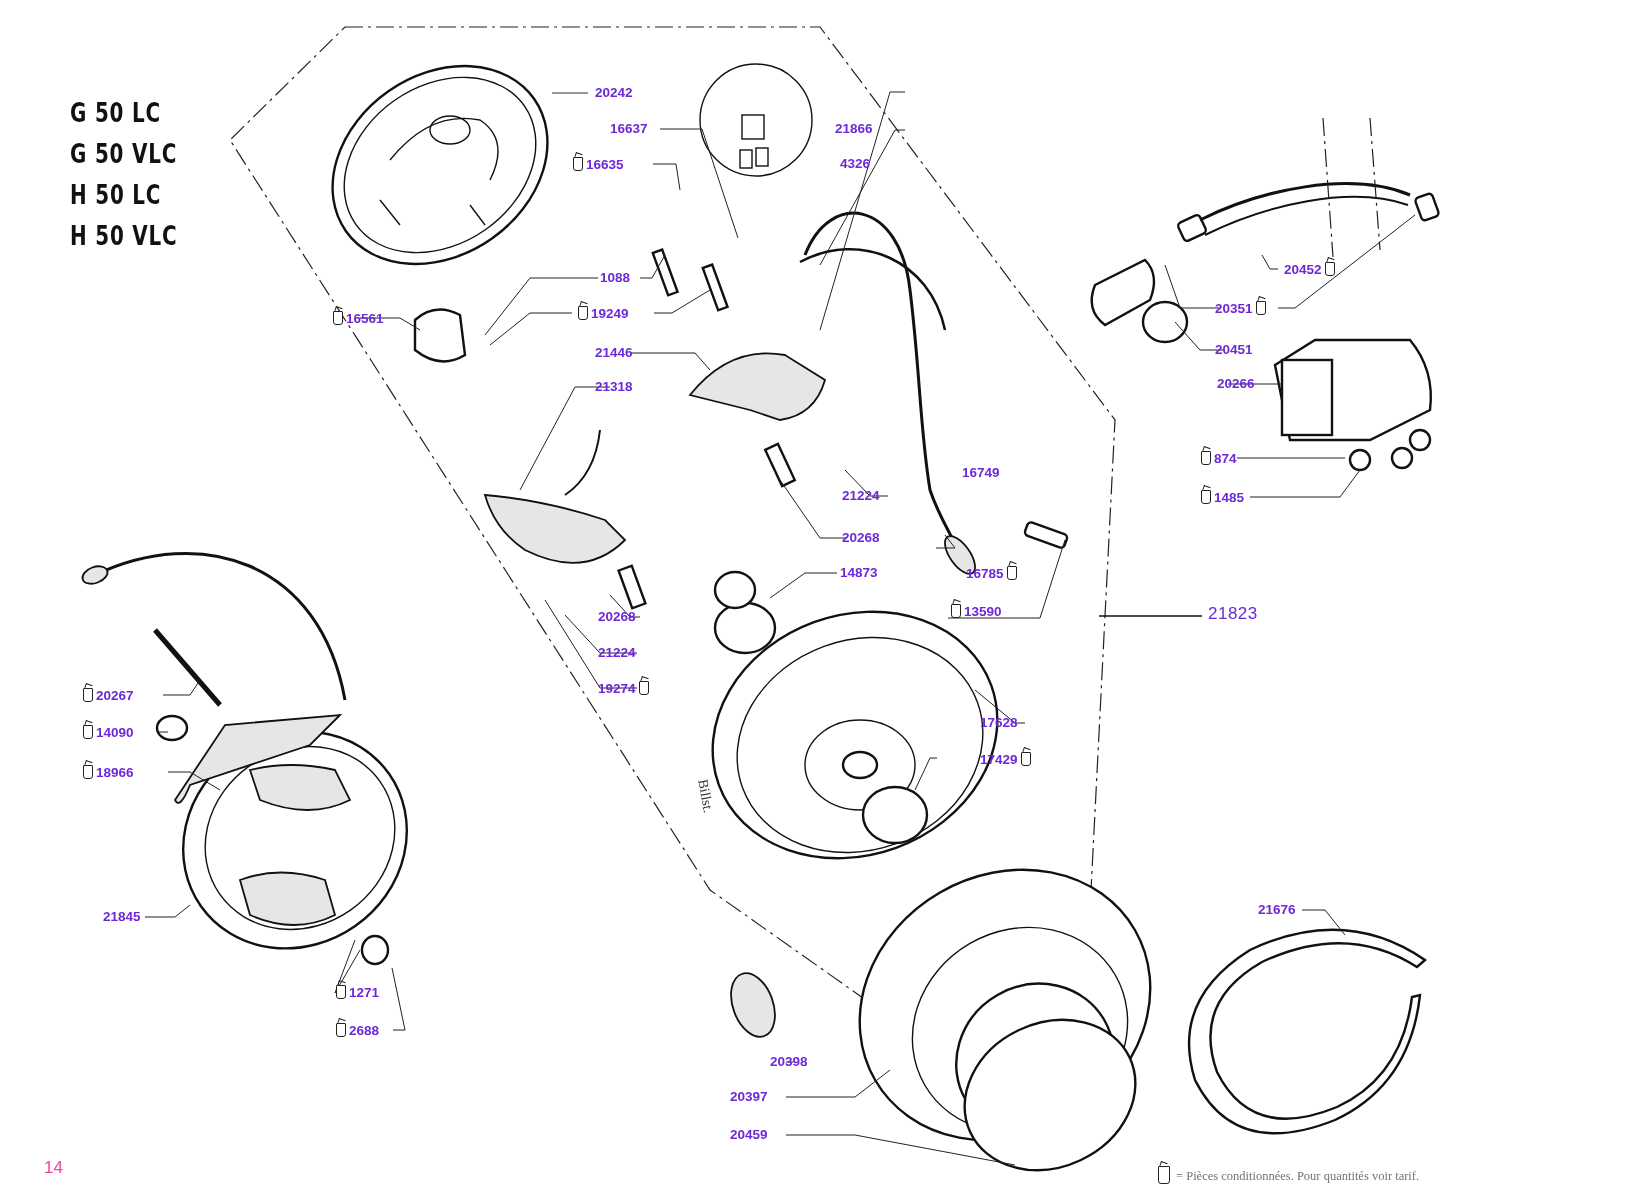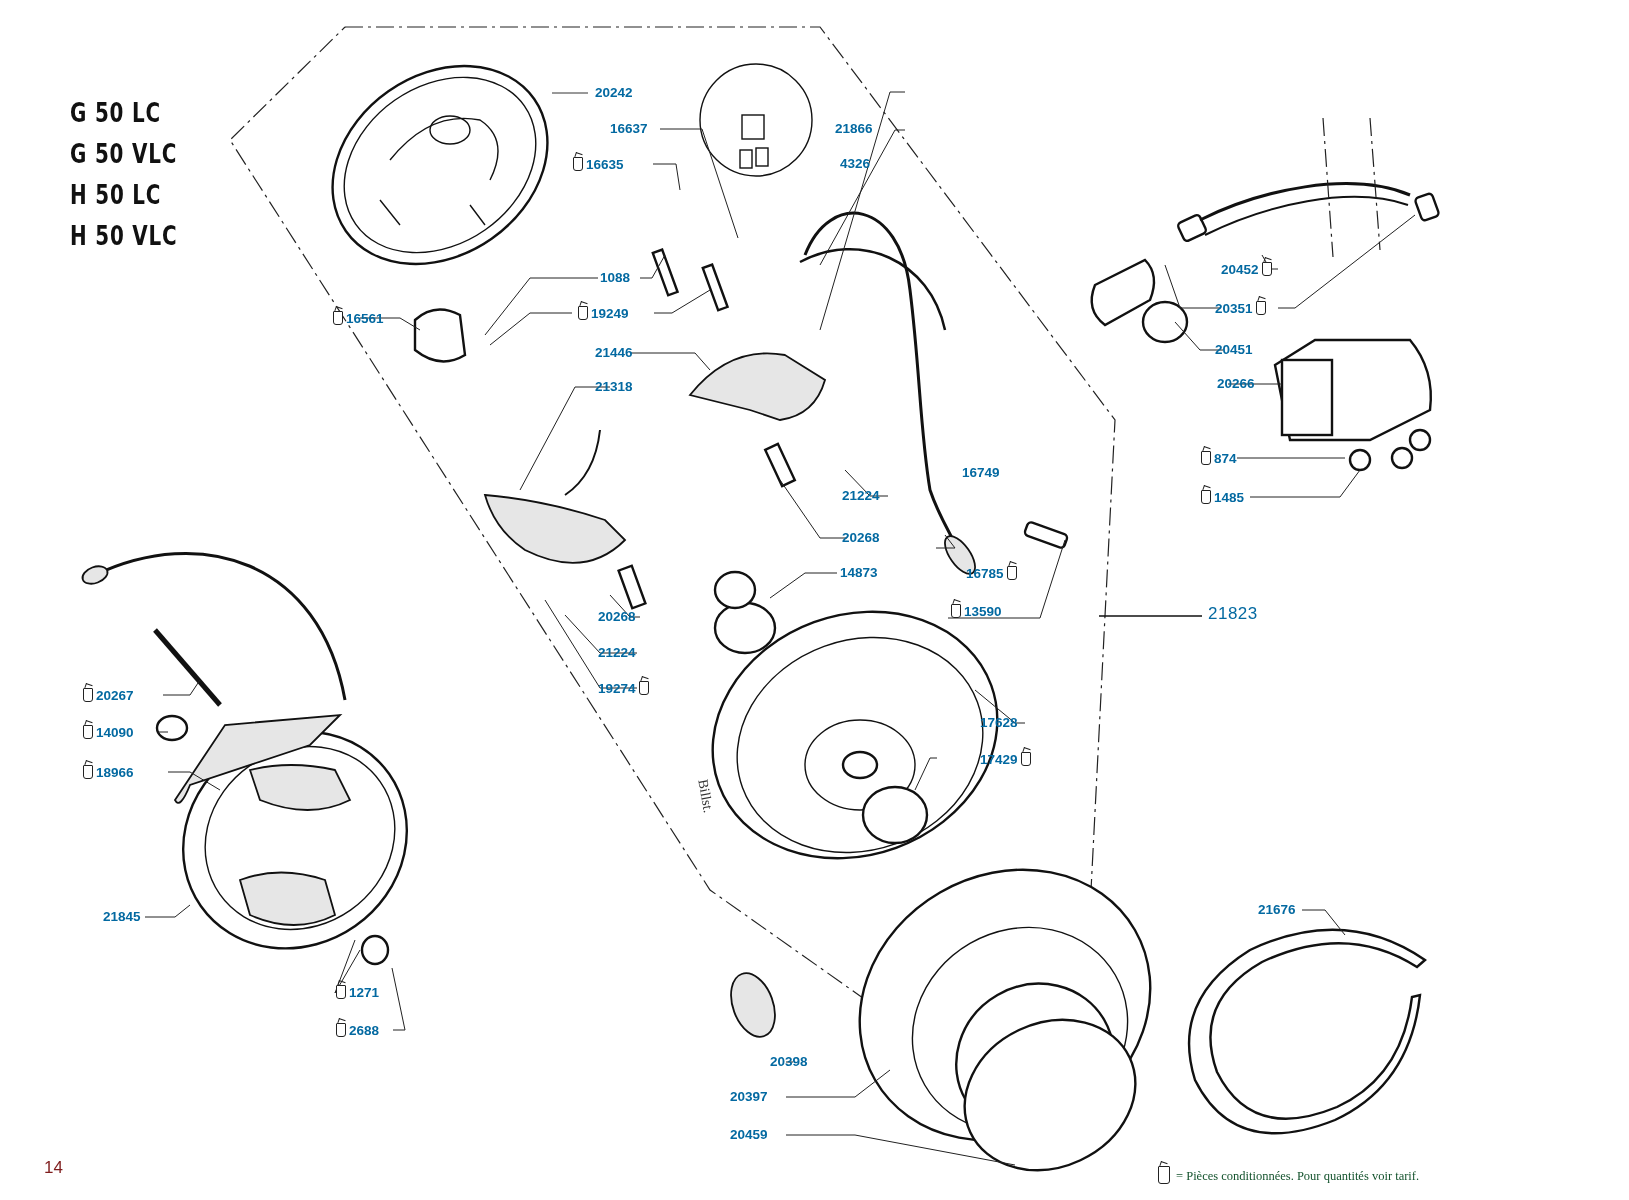--- a/index.html
+++ b/index.html
@@ -1,26 +1,26 @@
 <!DOCTYPE html>
 <html><head>
 <meta charset="utf-8">
 <style>
   html, body { margin:0; padding:0; background:#ffffff; }
   body { width:1629px; height:1200px; position:relative; overflow:hidden; font-family:"Liberation Sans", sans-serif; color:#111; }
   #canvas { position:absolute; left:0; top:0; width:1629px; height:1200px; }
   .models { position:absolute; left:70px; top:92px; font-family:"DejaVu Sans Condensed","DejaVu Sans", sans-serif; font-weight:bold; font-size:27px; line-height:41px; letter-spacing:1px; transform:scaleX(0.82); transform-origin:left top; }
   .models div { white-space:pre; }
-  .lbl { position:absolute; font-family:"Liberation Sans", sans-serif; font-weight:bold; font-size:13.5px; color:#0369a1; white-space:nowrap; line-height:14px; }
+  .lbl { position:absolute; font-family:"Liberation Sans", sans-serif; font-weight:bold; font-size:13.5px; color:#6d28d9; white-space:nowrap; line-height:14px; }
   .lbl.big { font-weight:normal; font-size:17px; letter-spacing:0.5px; }
   .bag { display:inline-block; width:8px; height:12px; border:1.3px solid #222; border-radius:1px 1px 3px 3px; position:relative; vertical-align:-2px; margin:0 3px; background:#fff; }
   .bag::before { content:""; position:absolute; left:1px; top:-5px; width:6px; height:4px; border-top:1.5px solid #222; border-left:1.5px solid #222; transform:rotate(20deg); }
-  .legend { position:absolute; left:1155px; top:1166px; font-family:"Liberation Serif", serif; font-size:12.5px; color:#14532d; white-space:nowrap; }
+  .legend { position:absolute; left:1155px; top:1166px; font-family:"Liberation Serif", serif; font-size:12.5px; color:#737373; white-space:nowrap; }
   .legend .bag { width:10px; height:16px; margin-right:6px; vertical-align:-4px; }
-  .pagenum { position:absolute; left:44px; top:1158px; font-size:17px; color:#7f1d1d; }
+  .pagenum { position:absolute; left:44px; top:1158px; font-size:17px; color:#ec4899; }
   svg .ln { stroke:#111; fill:none; }
   svg .thin { stroke:#333; stroke-width:1; fill:none; }
   svg .dash { stroke:#222; stroke-width:1.2; fill:none; stroke-dasharray:18 5 3 5; }
   svg .part { stroke:#111; stroke-width:2.4; fill:#fff; }
   svg .partt { stroke:#111; stroke-width:1.4; fill:none; }
   svg .shade { fill:#e6e6e6; stroke:#111; stroke-width:1.8; }
 </style>
 </head>
 <body>
 
@@ -176,21 +176,21 @@
 <div class="lbl" style="left:842px;top:531px;"><span>20268</span></div>
 <div class="lbl" style="left:962px;top:466px;"><span>16749</span></div>
 <div class="lbl" style="left:966px;top:566px;"><span>16785</span><span class="bag"></span></div>
 <div class="lbl" style="left:948px;top:604px;"><span class="bag"></span><span>13590</span></div>
 <div class="lbl" style="left:840px;top:566px;"><span>14873</span></div>
 <div class="lbl" style="left:598px;top:610px;"><span>20268</span></div>
 <div class="lbl" style="left:598px;top:646px;"><span>21224</span></div>
 <div class="lbl" style="left:598px;top:681px;"><span>19274</span><span class="bag"></span></div>
 <div class="lbl" style="left:980px;top:716px;"><span>17628</span></div>
 <div class="lbl" style="left:980px;top:752px;"><span>17429</span><span class="bag"></span></div>
-<div class="lbl" style="left:1221px;top:262px;"><span>20452</span><span class="bag"></span></div>
+<div class="lbl" style="left:1284px;top:262px;"><span>20452</span><span class="bag"></span></div>
 <div class="lbl" style="left:1215px;top:301px;text-align:right;"><span>20351</span><span class="bag"></span></div>
 <div class="lbl" style="left:1215px;top:343px;"><span>20451</span></div>
 <div class="lbl" style="left:1217px;top:377px;"><span>20266</span></div>
 <div class="lbl" style="left:1198px;top:451px;"><span class="bag"></span><span>874</span></div>
 <div class="lbl" style="left:1198px;top:490px;"><span class="bag"></span><span>1485</span></div>
 <div class="lbl" style="left:80px;top:688px;"><span class="bag"></span><span>20267</span></div>
 <div class="lbl" style="left:80px;top:725px;"><span class="bag"></span><span>14090</span></div>
 <div class="lbl" style="left:80px;top:765px;"><span class="bag"></span><span>18966</span></div>
 <div class="lbl" style="left:103px;top:910px;"><span>21845</span></div>
 <div class="lbl" style="left:333px;top:985px;"><span class="bag"></span><span>1271</span></div>

